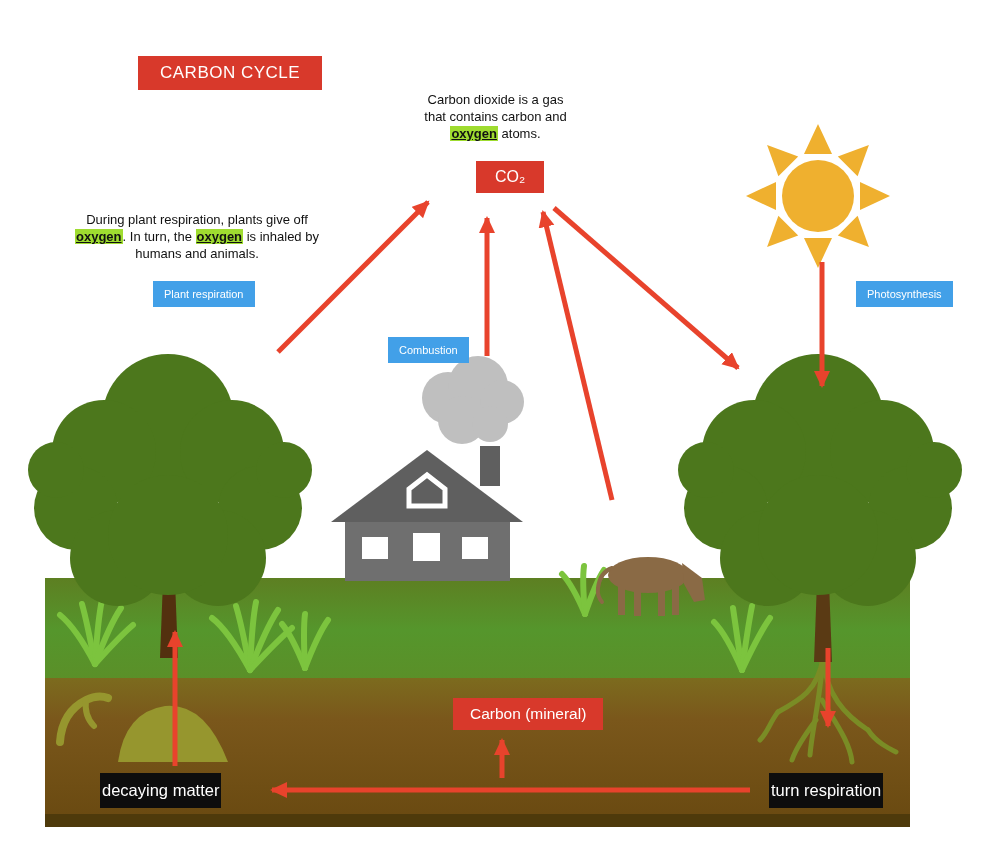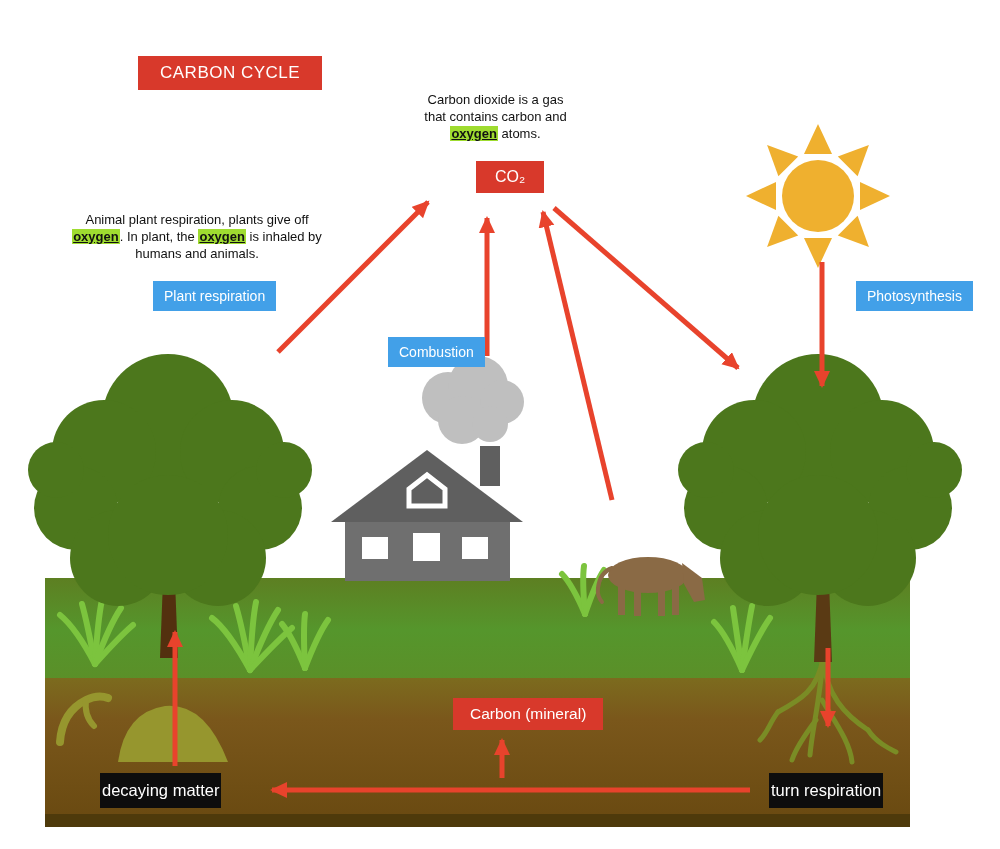--- a/index.html
+++ b/index.html
@@ -20,21 +20,21 @@
   .note{
     position:absolute;z-index:2;
     font-size:13px;line-height:1.3;color:#111;
     text-align:center;
   }
   .note-co2{left:418px;top:92px;width:155px;}
   .note-plant{left:71px;top:212px;width:252px;}
   .hl{background:#9fdc30;font-weight:bold;text-decoration:underline;padding:0 1px;}
   .box{position:absolute;z-index:2;color:#ffffff;white-space:nowrap;margin-left:16px;}
   .box.red{background:#d8392b;}
-  .box.blue{background:#42a0e8;font-size:14px;padding:7px 11px;}
+  .box.blue{background:#42a0e8;font-size:11px;padding:7px 11px;}
   .box.black{background:#0d0d0d;font-size:16.5px;padding:8px 2px;}
   .co2-box{left:460px;top:161px;font-size:16px;padding:7px 19px;}
   .mineral-box{left:437px;top:698px;font-size:15.5px;padding:7px 17px;}
   .lbl-plant{left:137px;top:281px;}
   .lbl-photo{left:840px;top:281px;}
   .lbl-comb{left:372px;top:337px;}
   .lbl-animal{left:565px;top:515px;}
   .lbl-decay{left:84px;top:773px;}
   .lbl-root{left:753px;top:773px;}
 </style>
@@ -180,21 +180,21 @@
       <line x1="750" y1="790" x2="272" y2="790" marker-end="url(#ah)"></line>
       <line x1="502" y1="778" x2="502" y2="740" marker-end="url(#ah)"></line>
       <line x1="175" y1="766" x2="175" y2="632" marker-end="url(#ah)"></line>
     </g>
   </svg>
 
   <div class="title-box">CARBON CYCLE</div>
 
   <div class="note note-co2"><span>Carbon dioxide is a gas that contains carbon and </span><span class="hl">oxygen</span><span> atoms.</span></div>
 
-  <div class="note note-plant"><span>Animal plant respiration, plants give off </span><span class="hl">oxygen</span><span>. In plant, the </span><span class="hl">oxygen</span><span> is inhaled by humans and animals.</span></div>
+  <div class="note note-plant"><span>During plant respiration, plants give off </span><span class="hl">oxygen</span><span>. In turn, the </span><span class="hl">oxygen</span><span> is inhaled by humans and animals.</span></div>
 
   <div class="box red co2-box">CO₂</div>
   <div class="box blue lbl-plant">Plant respiration</div>
   <div class="box blue lbl-photo">Photosynthesis</div>
   <div class="box blue lbl-comb">Combustion</div>
   <div class="box red mineral-box">Carbon (mineral)</div>
   <div class="box black lbl-decay">decaying matter</div>
   <div class="box black lbl-root">turn respiration</div>
 
 </div>

